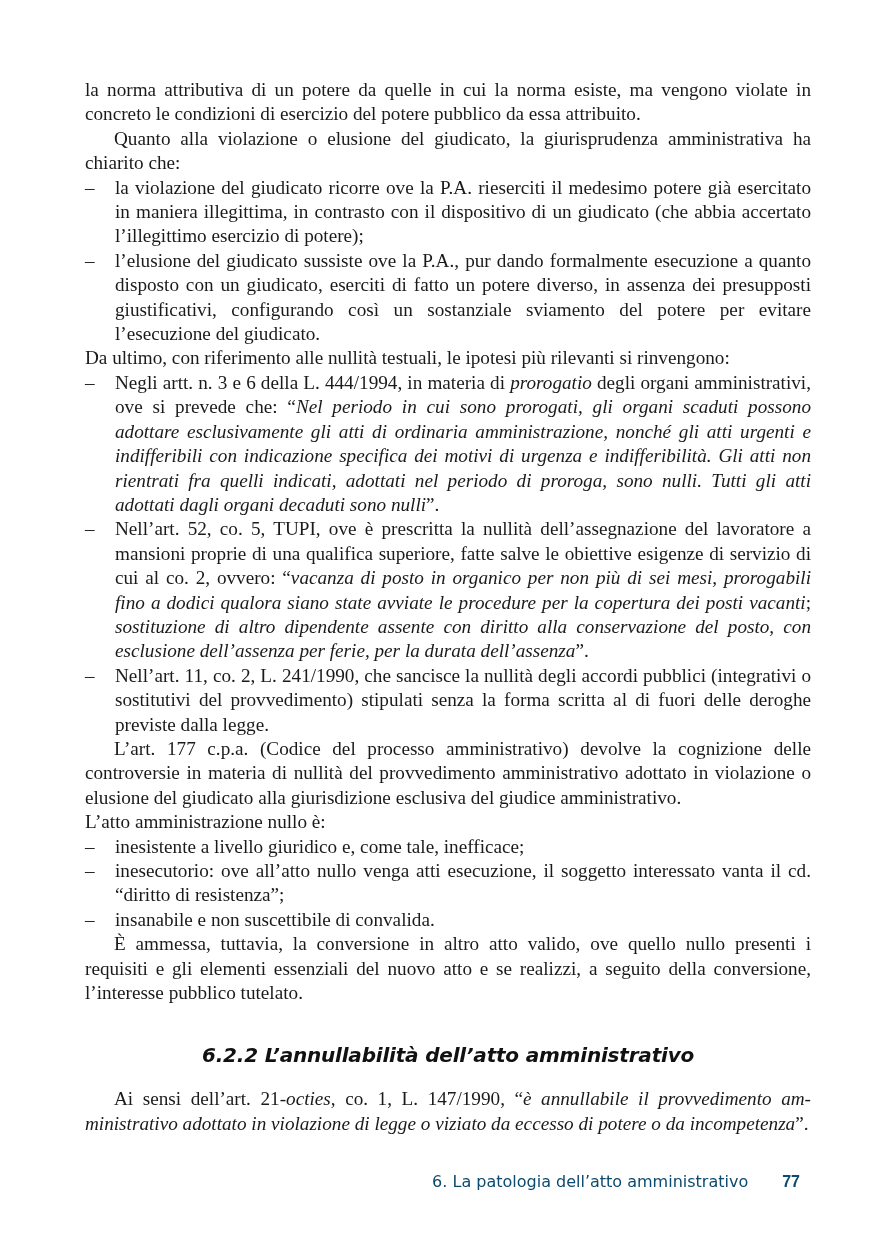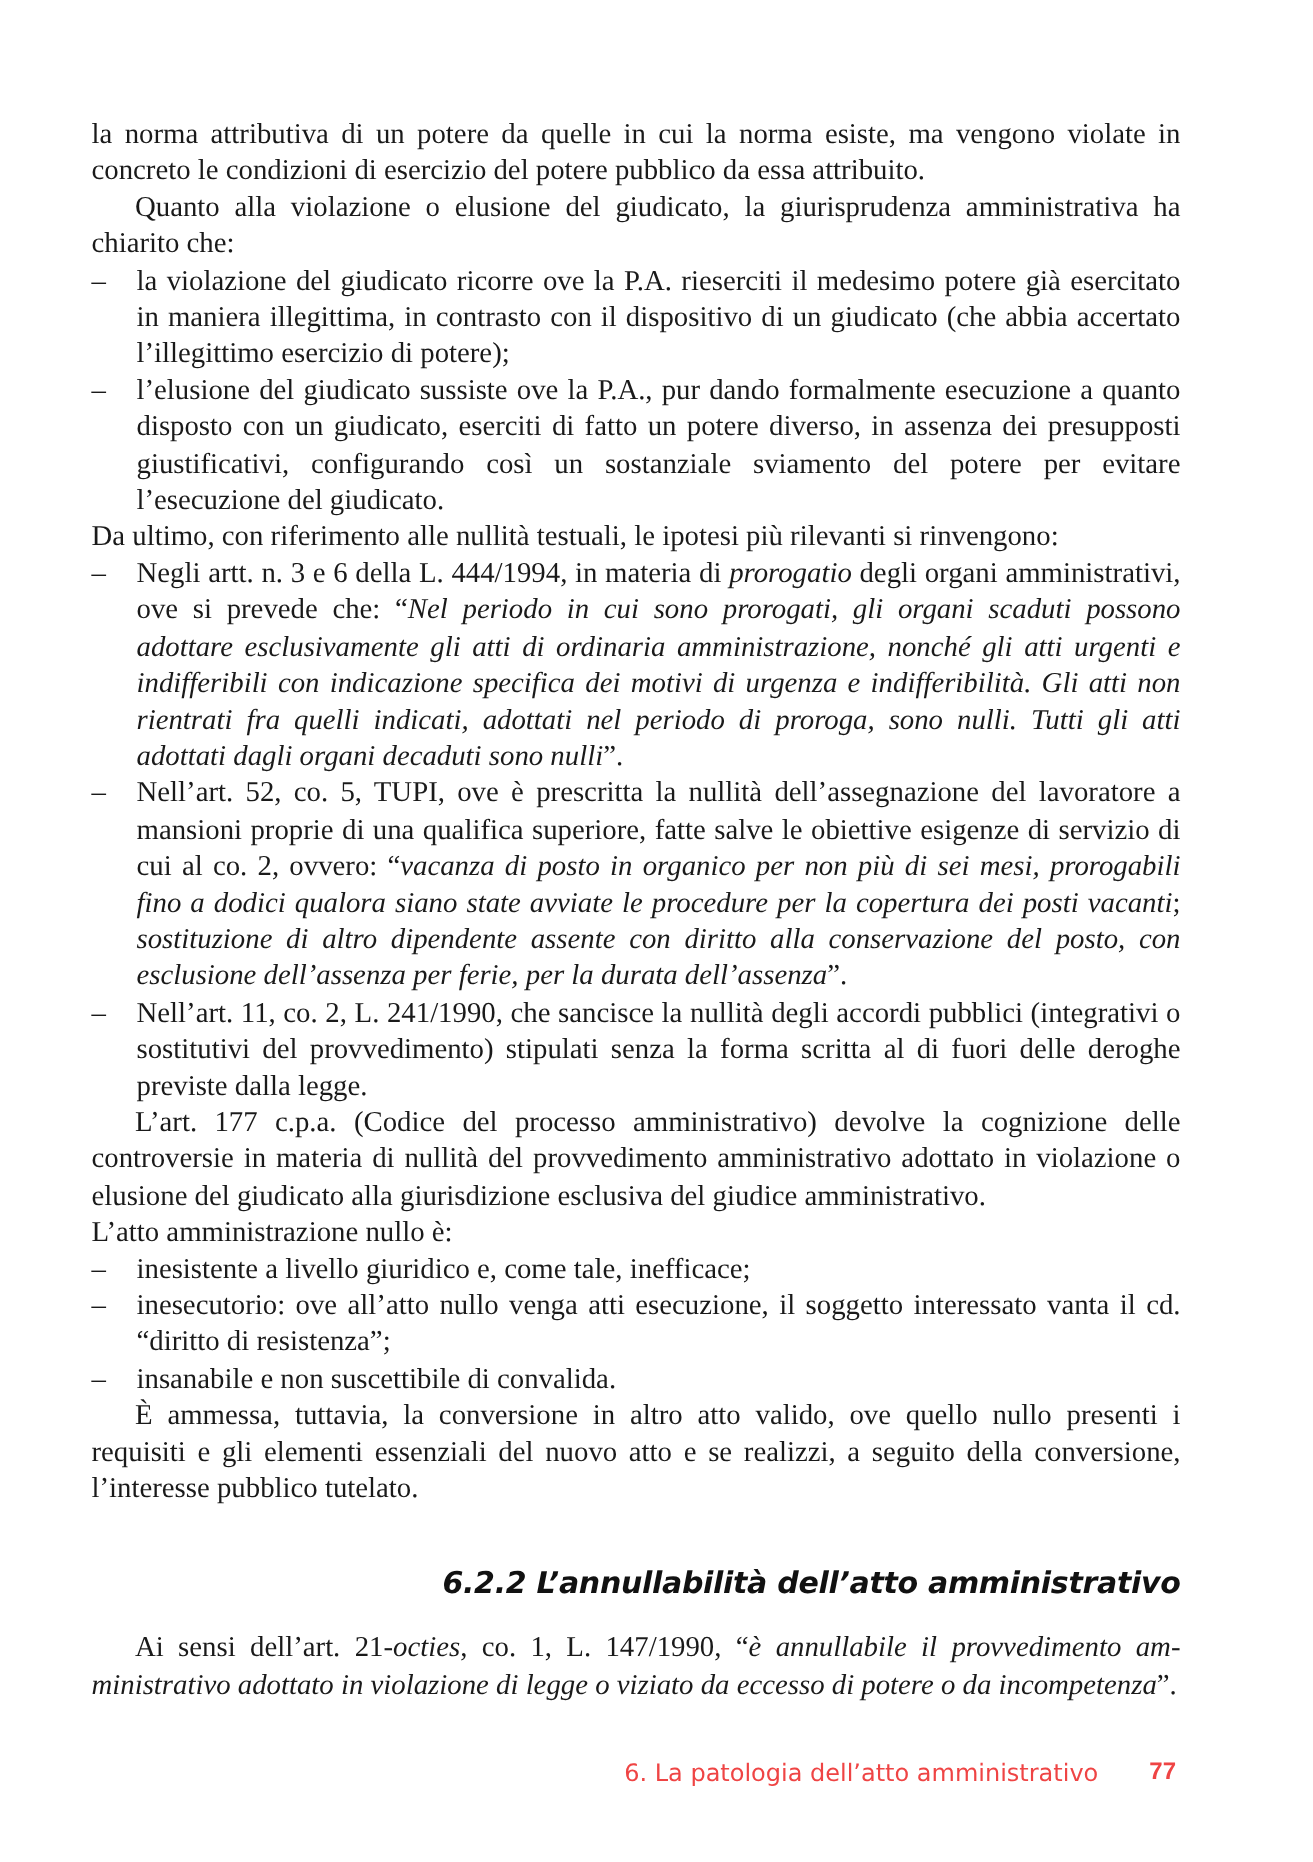--- a/index.html
+++ b/index.html
@@ -1,35 +1,35 @@
 <!DOCTYPE html>
 <html><head>
 <meta charset="utf-8">
 <style>
   html, body { margin: 0; padding: 0; background: #ffffff; }
   body { width: 875px; height: 1241px; position: relative; overflow: hidden; }
   .page {
-    position: absolute; left: 61px; top: 78px; width: 726px;
+    position: absolute; left: 85px; top: 78px; width: 726px;
     font-family: "Liberation Serif", "DejaVu Serif", serif;
     font-size: 19.2px; line-height: 24.4px; color: #1a1a1a;
     text-align: justify; hyphens: manual;
   }
   .p { margin: 0; }
   .indent { text-indent: 29px; }
   .dash-item { position: relative; padding-left: 30px; margin: 0; }
   .dash { position: absolute; left: 0; top: 0; }
   .h2 {
     font-family: "DejaVu Sans", "Liberation Sans", sans-serif;
     font-style: italic; font-size: 20px; line-height: 26px; color: #111;
-    margin: 37px 0 19px 0; text-align: right; letter-spacing: -0.2px;
+    margin: 37px 0 19px 0; text-align: center; letter-spacing: -0.2px;
   }
   .footer {
-    position: absolute; top: 1172px; right: 91px;
+    position: absolute; top: 1172px; right: 75px;
     font-family: "DejaVu Sans", "Liberation Sans", sans-serif;
-    font-size: 16px; color: #ef4444; display: flex; gap: 34px; align-items: flex-end;
+    font-size: 16px; color: #0c4a6e; display: flex; gap: 34px; align-items: flex-end;
   }
   .footer .num { font-weight: bold; font-family: Liberation Sans, sans-serif; font-size: 16px; }
   i, em { font-style: italic; }
   b { font-weight: normal; }
 </style>
 </head>
 <body>
 
 <div class="page">
 

